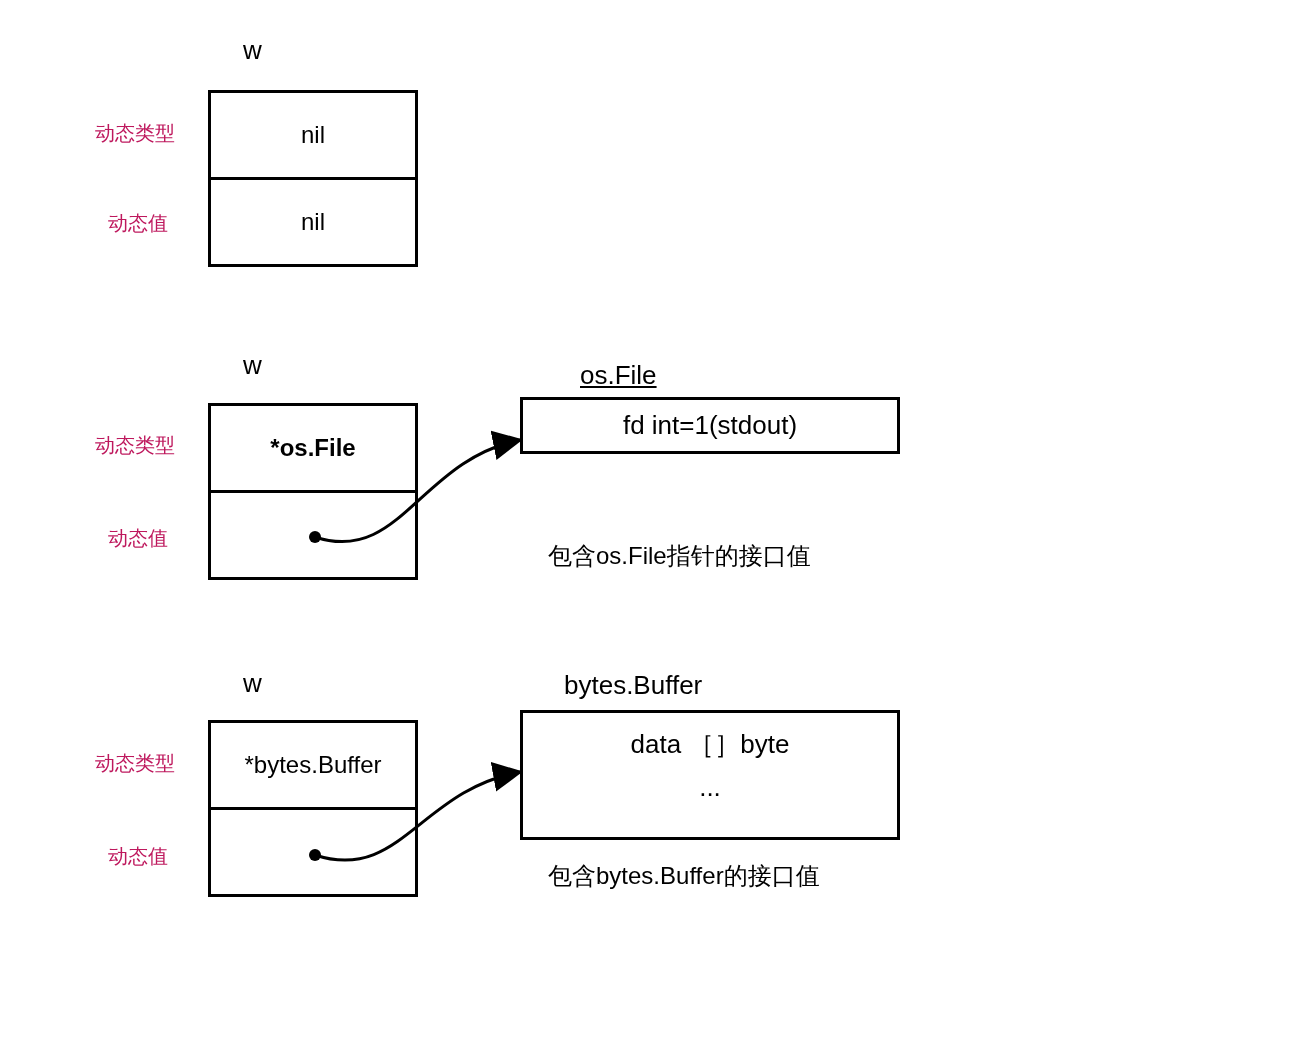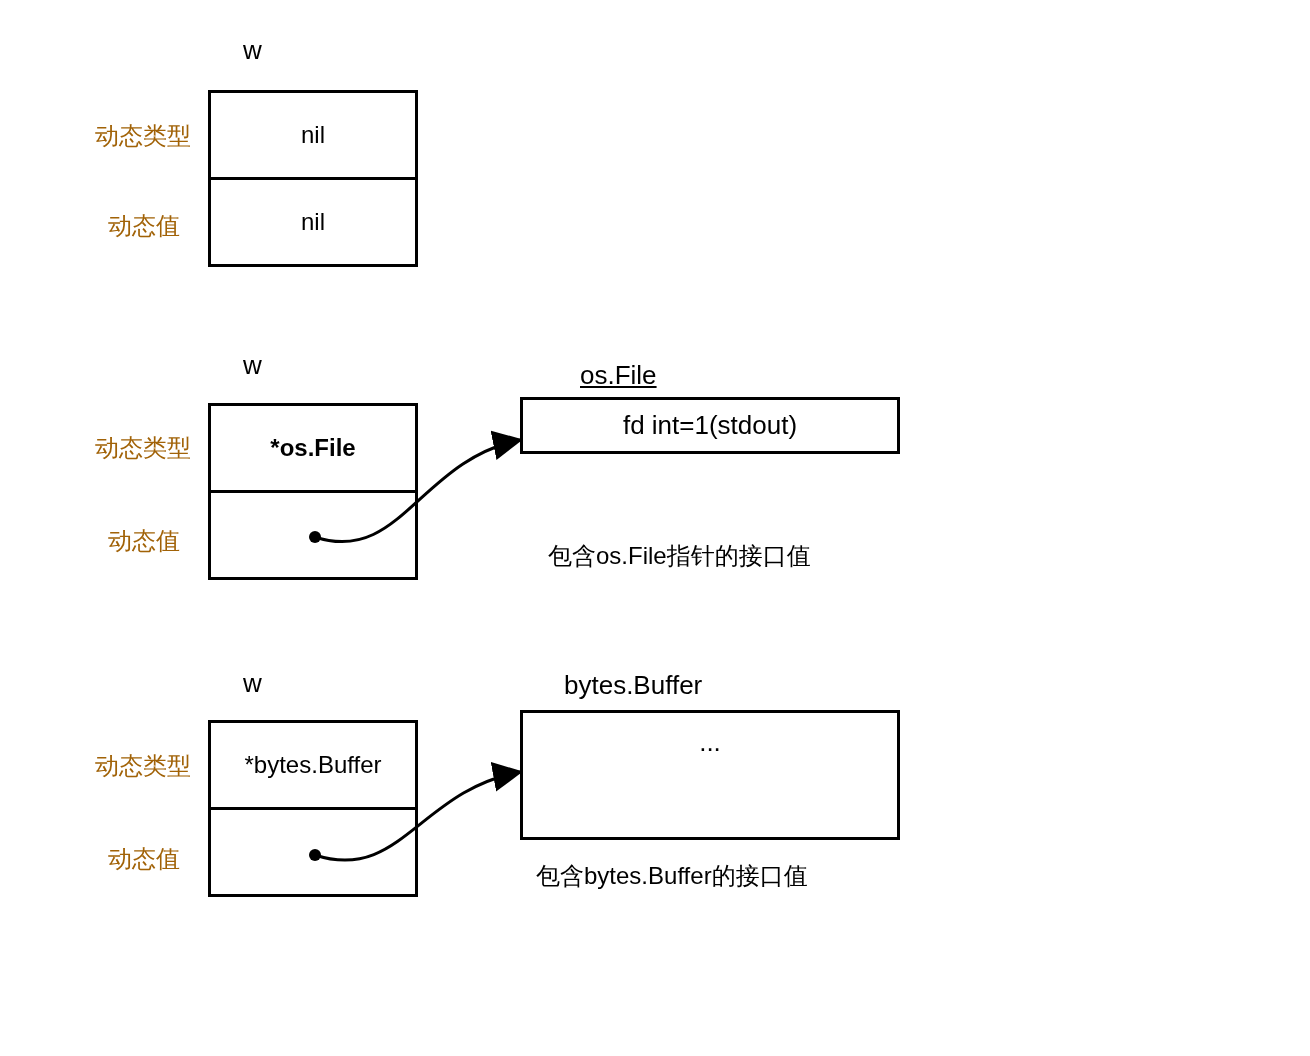--- a/index.html
+++ b/index.html
@@ -5,22 +5,22 @@
   * { box-sizing: border-box; margin: 0; padding: 0; }
   body {
     font-family: Arial, "Microsoft YaHei", sans-serif;
     background: #fff;
     width: 1310px;
     height: 1056px;
     position: relative;
   }
   .label {
     position: absolute;
-    font-size: 24px;
-    color: #a16207;
+    font-size: 20px;
+    color: #be185d;
   }
   .title {
     position: absolute;
     font-size: 26px;
     color: #000;
     font-weight: 500;
   }
   .cell {
     position: absolute;
     border: 3px solid #000;
@@ -97,23 +97,24 @@
 <div class="label" style="left:95px; top:750px;">动态类型</div>
 <div class="cell" style="left:208px; top:720px; width:210px; height:90px;">
   <span>*bytes.Buffer</span>
 </div>
 
 <div class="label" style="left:108px; top:843px;">动态值</div>
 <div class="cell" style="left:208px; top:807px; width:210px; height:90px;"></div>
 
 <div class="title" style="left:564px; top:670px;">bytes.Buffer</div>
 <div class="target-box" style="left:520px; top:710px; width:380px; height:130px; justify-content:flex-start; padding-top:14px; gap:10px;">
+  <span>data ［］byte</span>
   <span>...</span>
 </div>
-<div class="caption" style="left:536px; top:860px;">包含bytes.Buffer的接口值</div>
+<div class="caption" style="left:548px; top:860px;">包含bytes.Buffer的接口值</div>
 
 <svg class="arrow" style="left:0; top:0;" width="1310" height="1056">
   <defs>
     <marker id="ah3" markerWidth="12" markerHeight="12" refX="9" refY="5" orient="auto">
       <path d="M0,0 L10,5 L0,10 z" fill="#000"></path>
     </marker>
   </defs>
   <circle cx="315" cy="855" r="6" fill="#000"></circle>
   <path d="M315,855 C 400,883 420,790 520,772" stroke="#000" stroke-width="3" fill="none" marker-end="url(#ah3)"></path>
 </svg>

